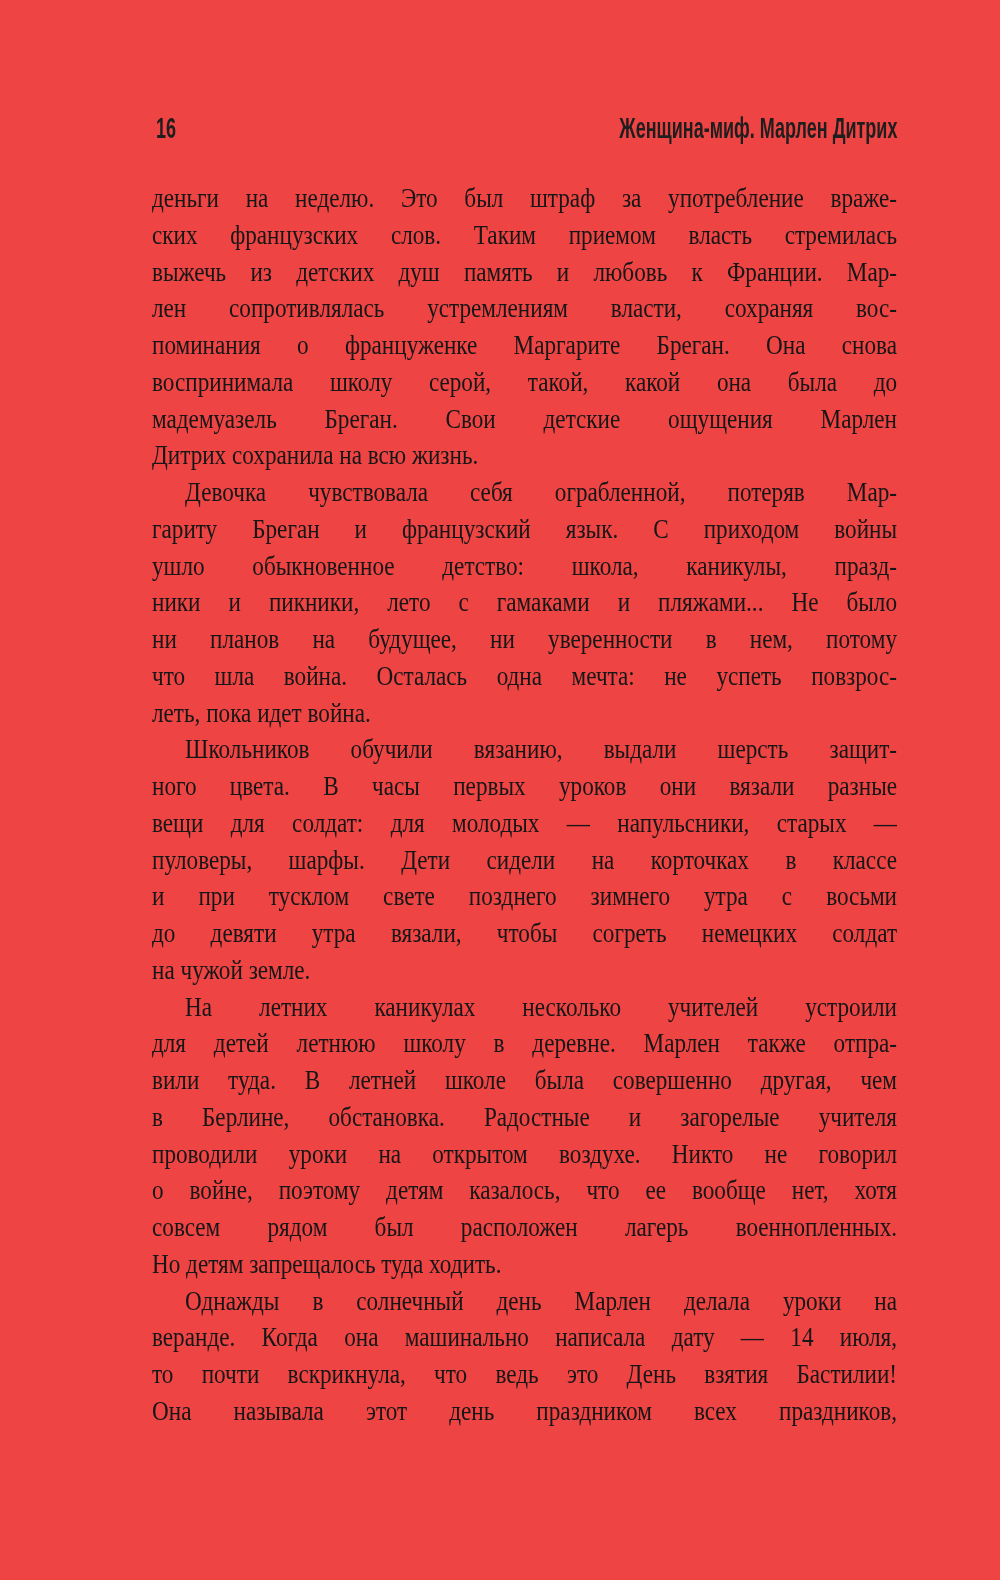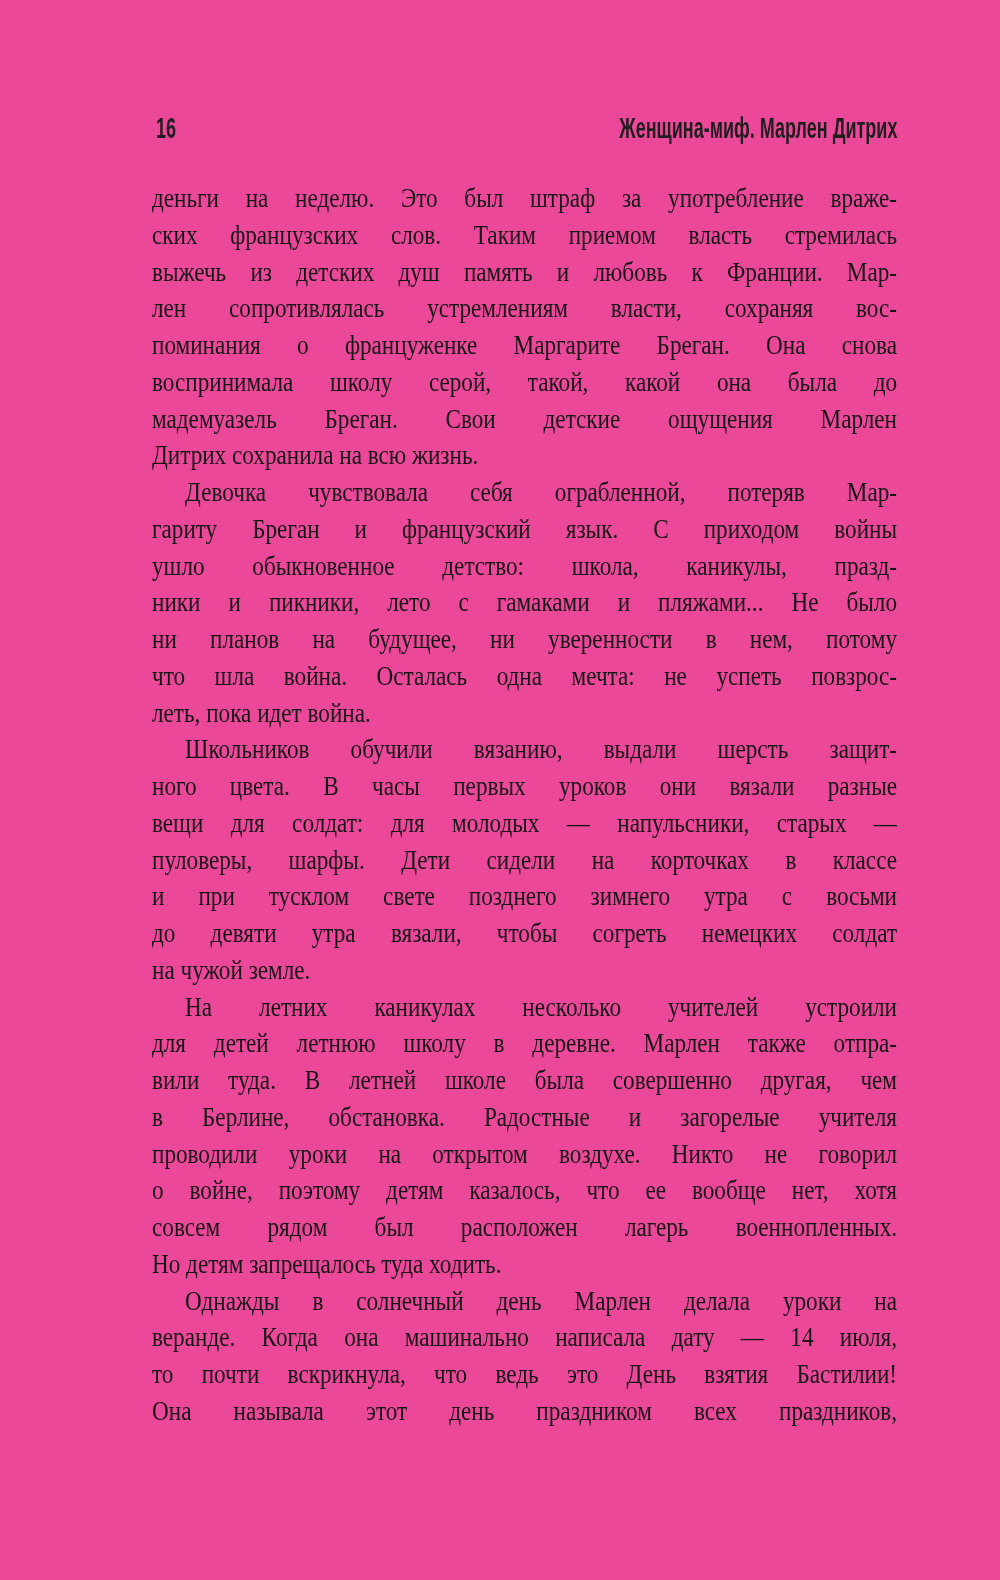--- a/index.html
+++ b/index.html
@@ -4,21 +4,21 @@
 <style>
   html, body {
     margin: 0;
     padding: 0;
     background: #ffffff;
   }
   .page {
     position: relative;
     width: 1000px;
     height: 1580px;
-    background: #ec4899;
+    background: #ef4444;
     overflow: hidden;
     font-kerning: normal;
     text-decoration: underline;
   }
   
   .page-number {
     position: absolute;
     left: 156px;
     top: 113px;
     font-family: "Liberation Sans", sans-serif;

